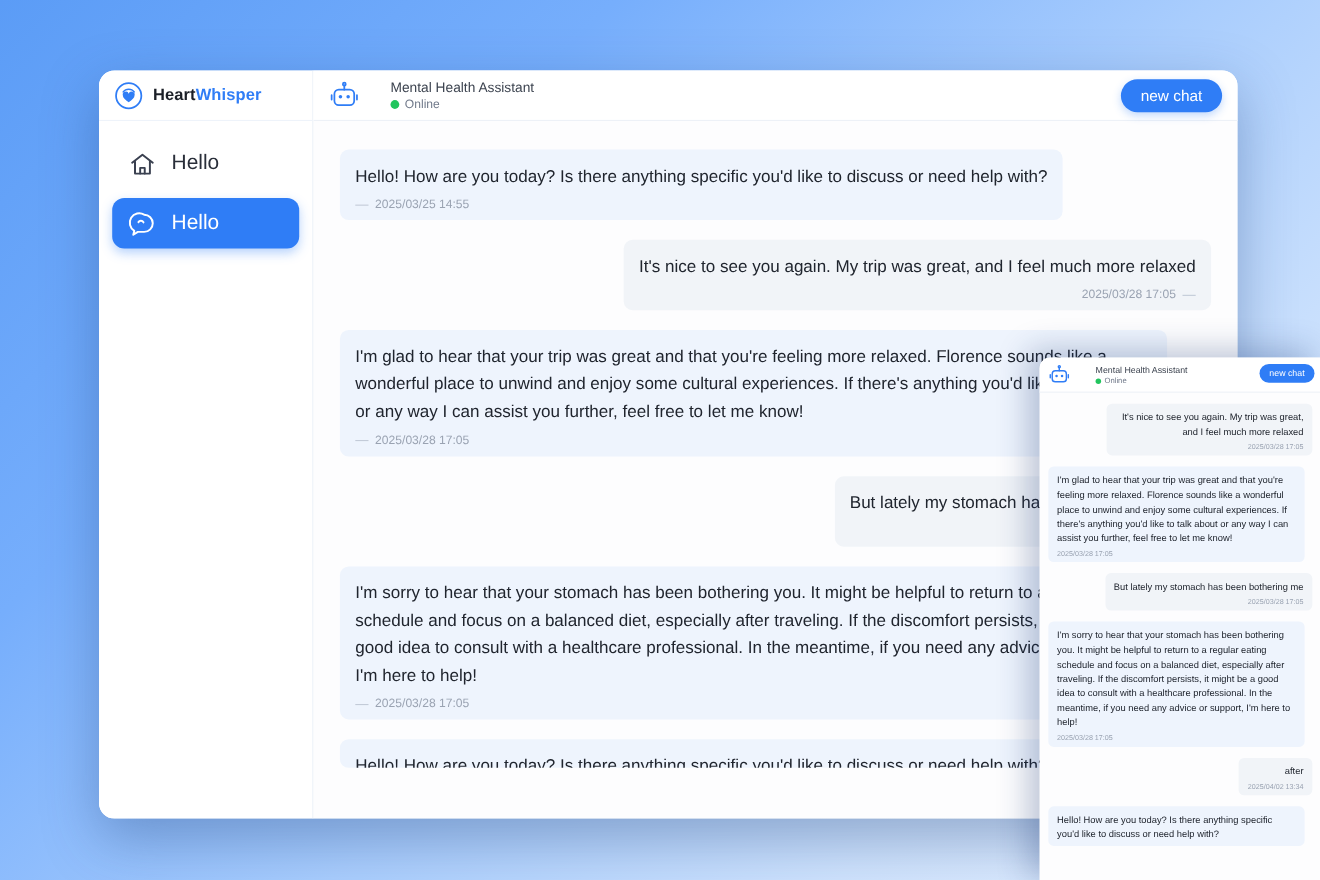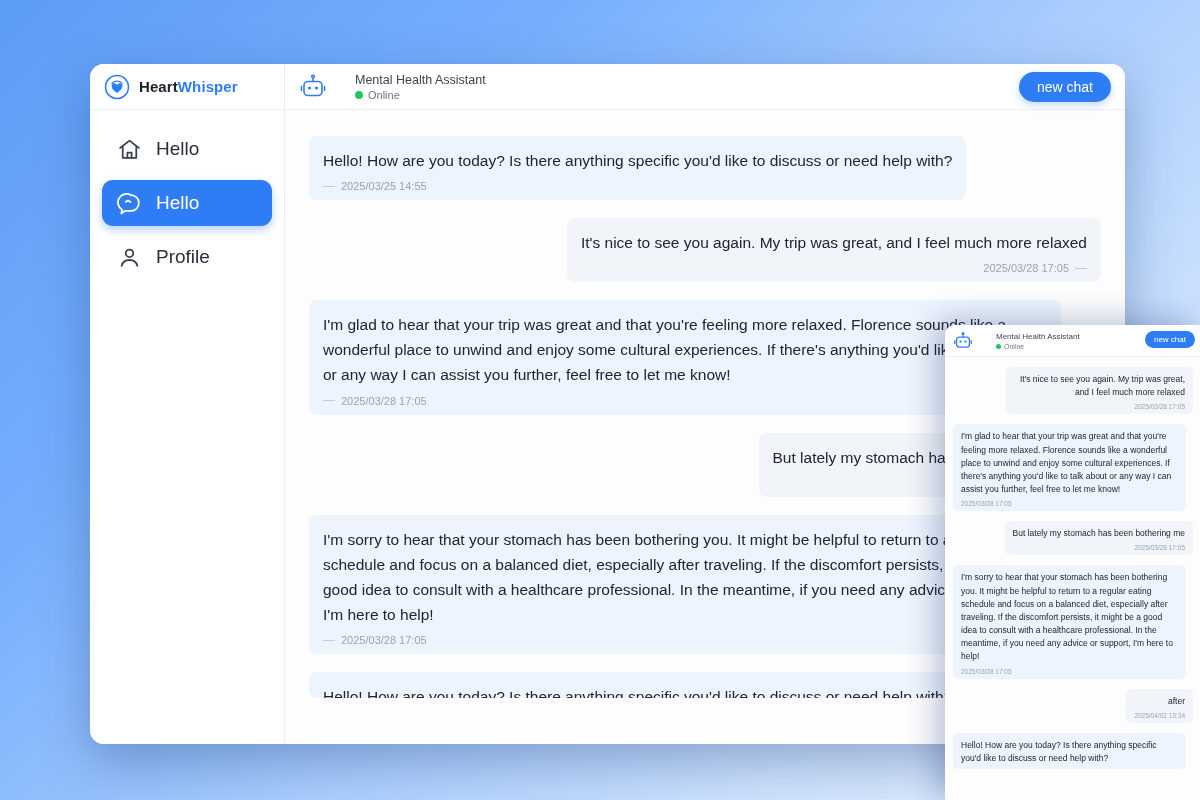--- a/index.html
+++ b/index.html
@@ -166,29 +166,20 @@
       <div class="nav-item active">
         <span class="ic">
           <svg viewBox="0 0 24 24" width="25" height="25" fill="none" stroke="#ffffff" stroke-width="1.7" stroke-linecap="round" stroke-linejoin="round">
             <path d="M21 11.5a7.5 7.5 0 0 1-7.5 7.5H8l-4 2.5.9-3.4A7.5 7.5 0 0 1 13.5 4 7.5 7.5 0 0 1 21 11.5z"></path>
             <path d="M8.5 10.5c1-1.6 3.4-1.5 4.4.2"></path>
           </svg>
         </span>
         <span>Hello</span>
       </div>
 
-      <div class="nav-item">
-        <span class="ic">
-          <svg viewBox="0 0 24 24" width="25" height="25" fill="none" stroke="#3a4050" stroke-width="1.7" stroke-linecap="round" stroke-linejoin="round">
-            <circle cx="12" cy="8" r="3.6"></circle>
-              <path d="M4.5 20c.8-3.8 3.8-5.6 7.5-5.6s6.7 1.8 7.5 5.6"></path>
-          </svg>
-        </span>
-        <span>Profile</span>
-      </div>
 
     </nav>
   </div>
 
   <div class="chat-panel">
 
     <div class="chat-header">
       <span class="bot-avatar">
         <svg viewBox="0 0 28 28" width="28" height="28" fill="none" stroke="#2f7df6" stroke-width="1.6" stroke-linecap="round" stroke-linejoin="round">
           <rect x="5" y="8.5" width="18" height="14" rx="4"></rect>

